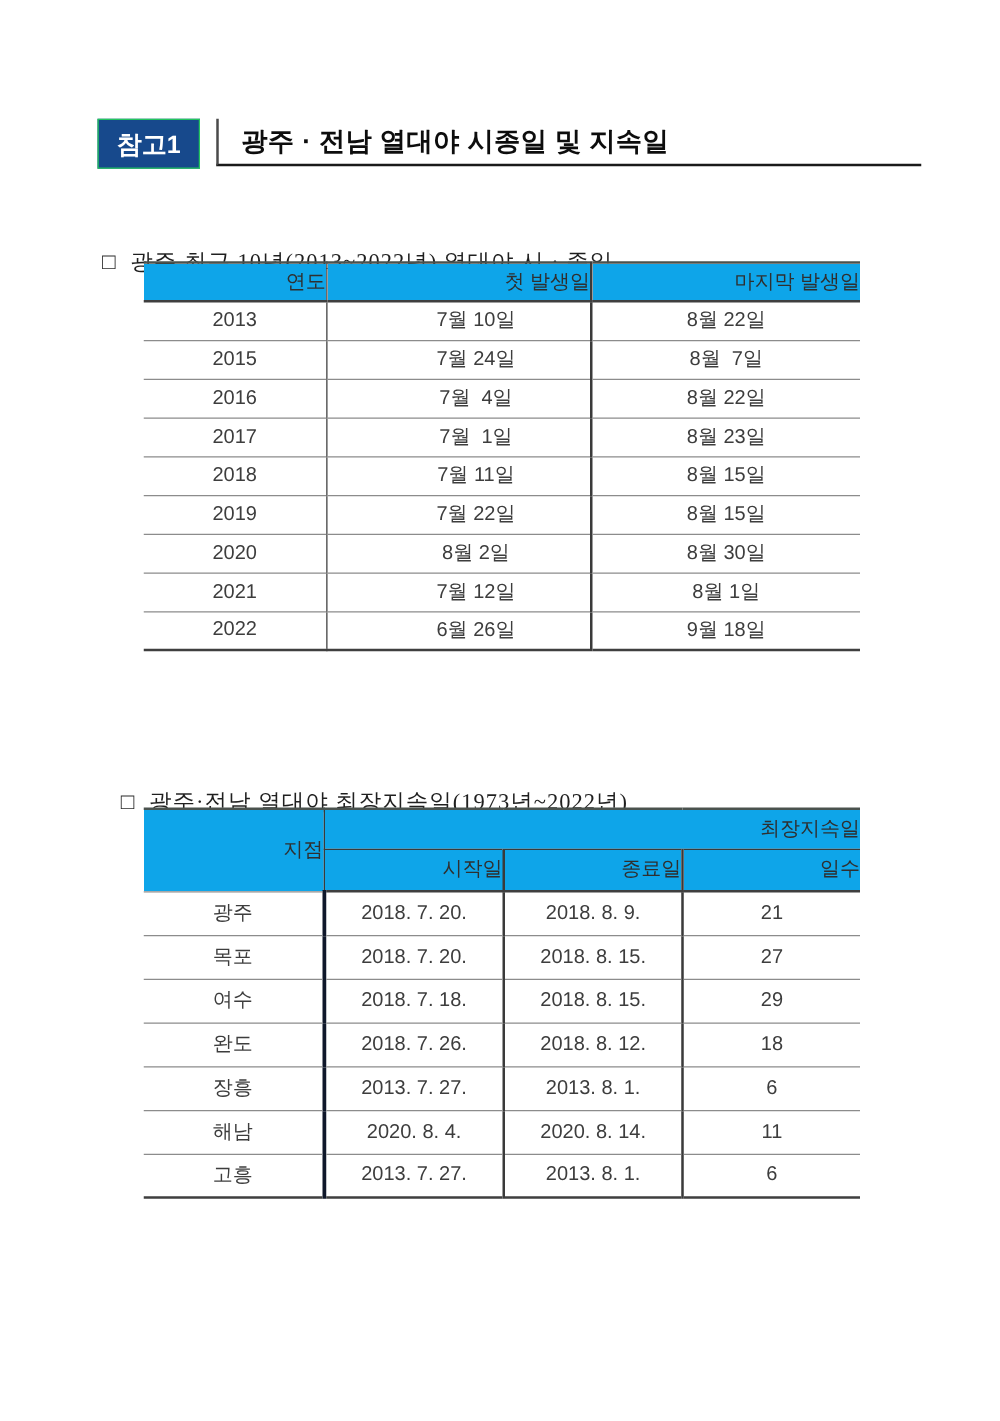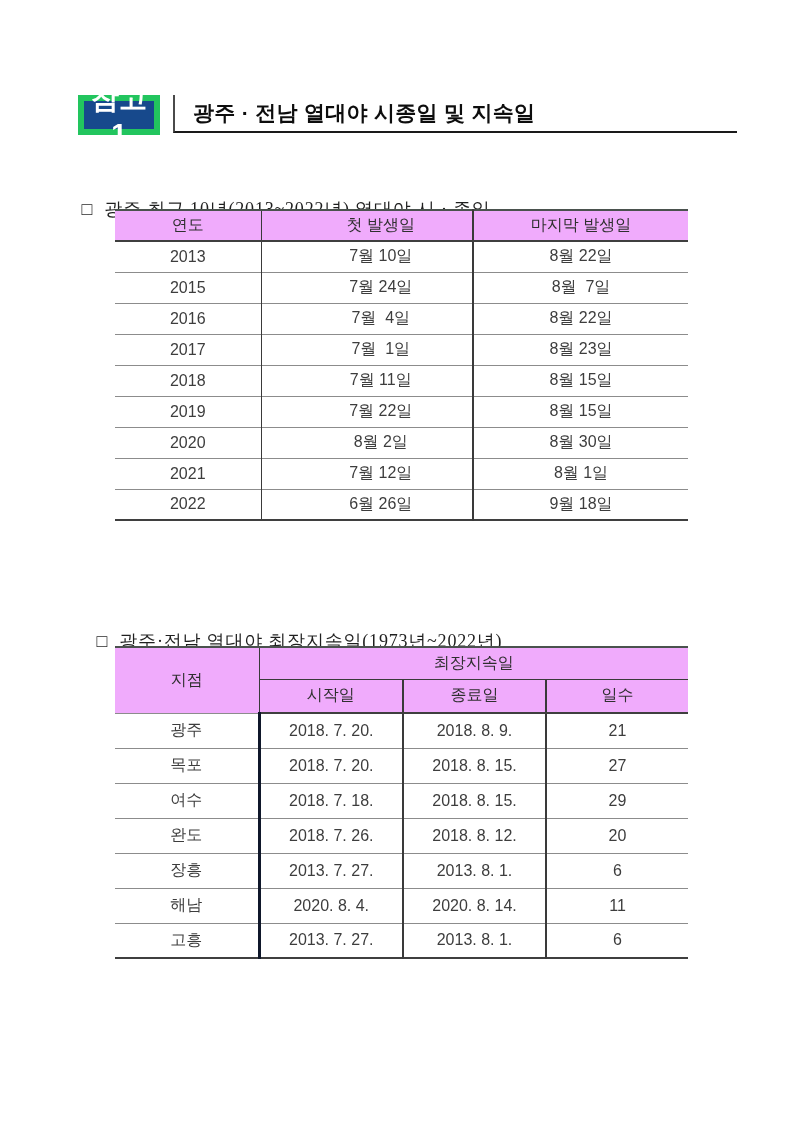--- a/index.html
+++ b/index.html
@@ -13,26 +13,25 @@
   }
 
   
   .ref-block {
     position: absolute; left: 78px; top: 95px; width: 659px;
     display: flex; align-items: flex-start;
   }
   .ref-badge {
     width: 82px; height: 40px;
     background: #17498c;
-    border: 6px solid #22c55e;
+    border: 1px solid #22c55e;
     color: #ffffff;
-    font-size: 28px; font-weight: bold;
+    font-size: 20px; font-weight: bold;
     display: flex; align-items: center; justify-content: center;
     flex: 0 0 auto;
-    text-align: center;
   }
   .ref-title-wrap {
     flex: 1; margin-left: 13px;
     height: 38px;
     border-left: 2px solid #4a4a4a;
     border-bottom: 2px solid #1a1a1a;
     display: flex; align-items: center;
     padding-left: 18px;
   }
   .ref-title {
@@ -58,21 +57,21 @@
     width: 573px;
     font-size: 16px; color: #3d3d3d;
     border-top: 2px solid #4a524e;
     border-bottom: 2px solid #3f3f3f;
   }
   .dtable th, .dtable td {
     text-align: center; vertical-align: middle;
     white-space: pre; padding: 0; overflow: hidden;
   }
   .dtable th {
-    background: #f0abfc; font-weight: normal; color: #2f2f2f;
+    background: #0ea5e9; font-weight: normal; color: #2f2f2f; text-align: right;
   }
 
   #table1 { left: 115px; top: 209px; }
   #table2 { left: 115px; top: 646px; }
 
   .t1 th { height: 31px; border-bottom: 2px solid #3f3f3f; }
   .t1 td { height: 31px; border-top: 1px solid #8c8c8c; }
   .t1 .c0 { border-right: 1px solid #3a3a3a; }
   .t1 .c1 { border-right: 2px solid #3a3a3a; padding-left: 28px; }
 
@@ -198,21 +197,21 @@
     <tr>
       <td class="c0">여수</td>
       <td class="c1">2018. 7. 18.</td>
       <td class="c2">2018. 8. 15.</td>
       <td>29</td>
     </tr>
     <tr>
       <td class="c0">완도</td>
       <td class="c1">2018. 7. 26.</td>
       <td class="c2">2018. 8. 12.</td>
-      <td>20</td>
+      <td>18</td>
     </tr>
     <tr>
       <td class="c0">장흥</td>
       <td class="c1">2013. 7. 27.</td>
       <td class="c2">2013. 8. 1.</td>
       <td>6</td>
     </tr>
     <tr>
       <td class="c0">해남</td>
       <td class="c1">2020. 8. 4.</td>

